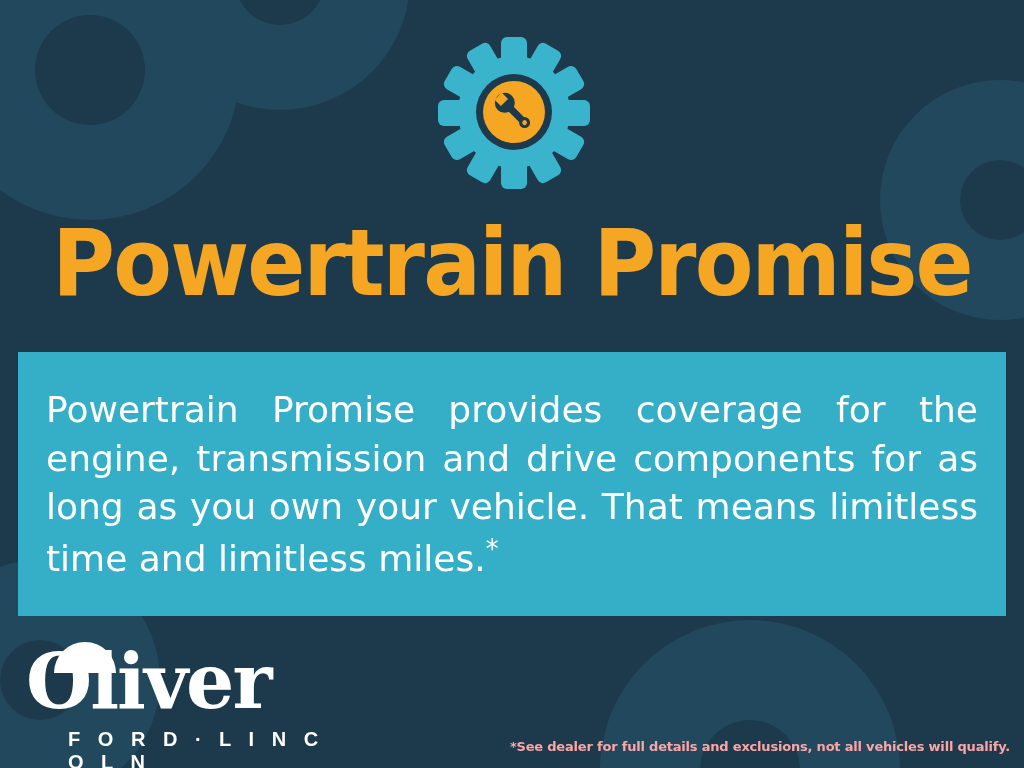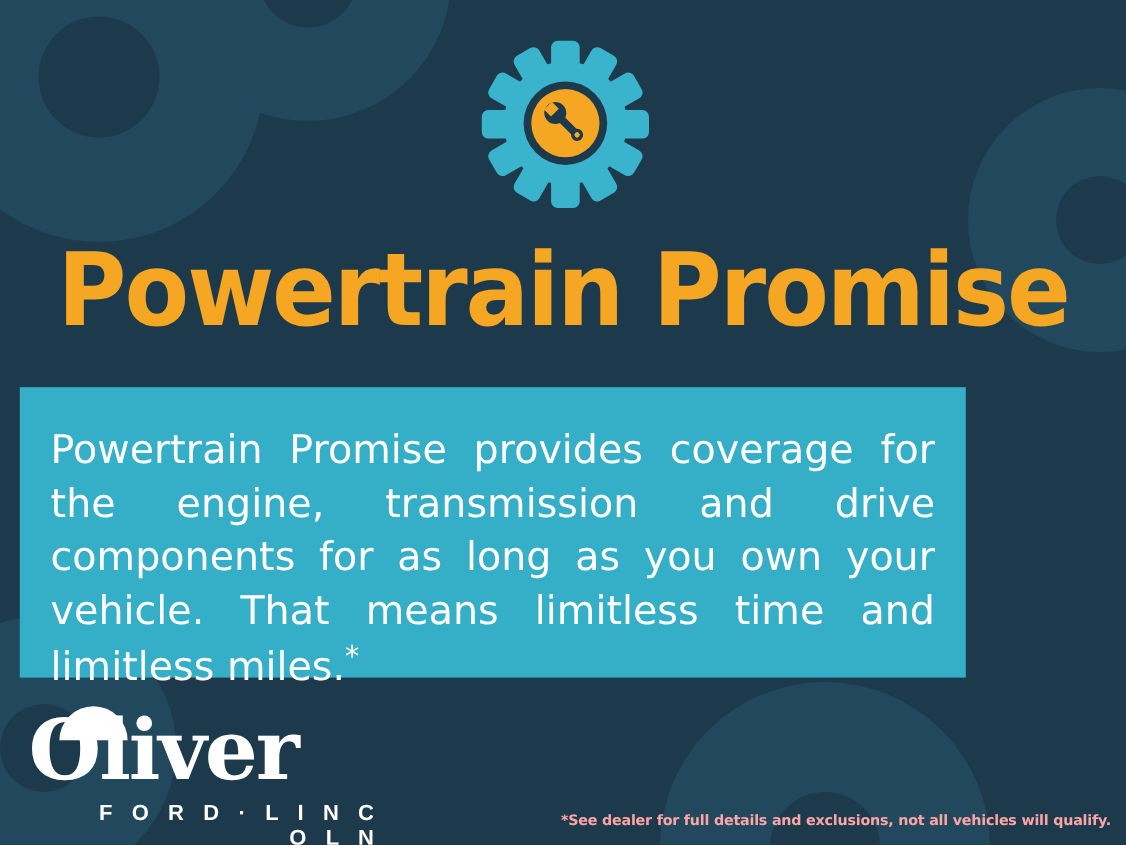--- a/index.html
+++ b/index.html
@@ -101,21 +101,21 @@
     letter-spacing: -2px;
     line-height: 1;
     transform: scaleX(0.93);
   }
 
   
   .panel {
     position: absolute;
     left: 18px;
     top: 352px;
-    width: 860px;
+    width: 988px;
     height: 264px;
     background: #35aec7;
     box-sizing: border-box;
     padding: 34px 28px 0 28px;
   }
   .panel-text {
     color: #ffffff;
     font-size: 36px;
     line-height: 1.35;
     text-align: justify;
@@ -129,21 +129,20 @@
   }
 
   
   .logo {
     position: absolute;
     left: 26px;
     top: 636px;
     width: 320px;
     height: 120px;
     color: #ffffff;
-    text-align: right;
   }
   .logo-word {
     position: absolute;
     left: 0;
     top: 8px;
     font-family: "DejaVu Serif", serif;
     font-weight: bold;
     font-size: 76px;
     line-height: 1;
     color: #ffffff;

